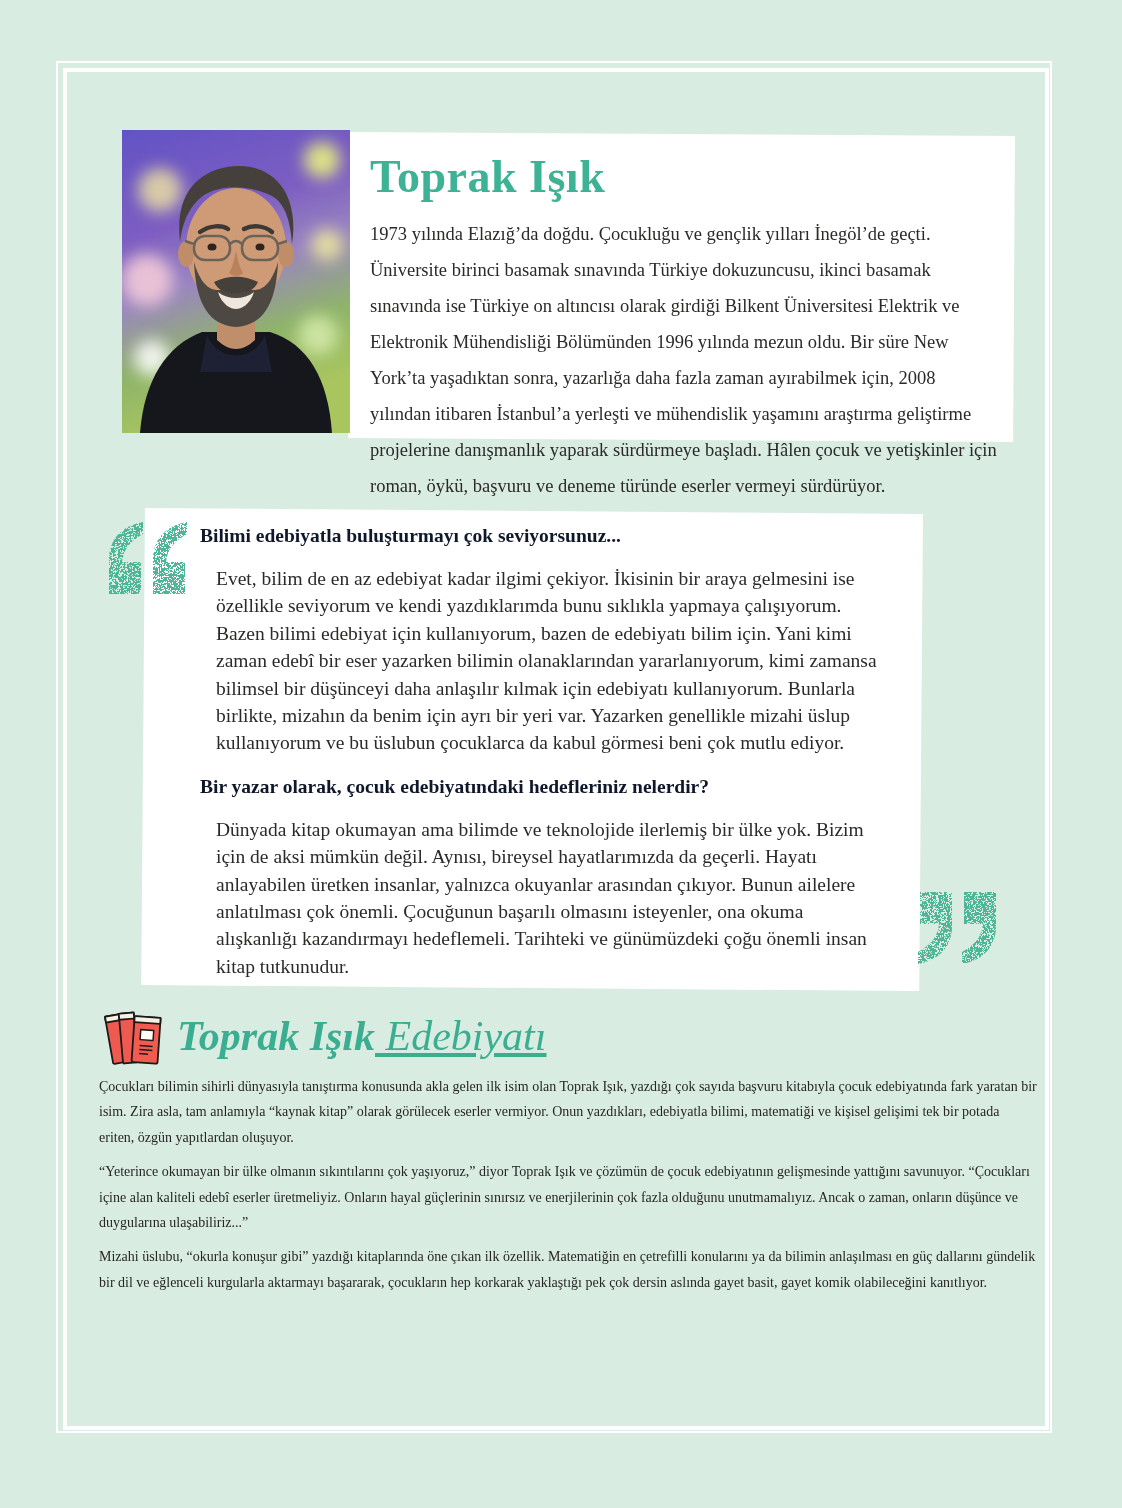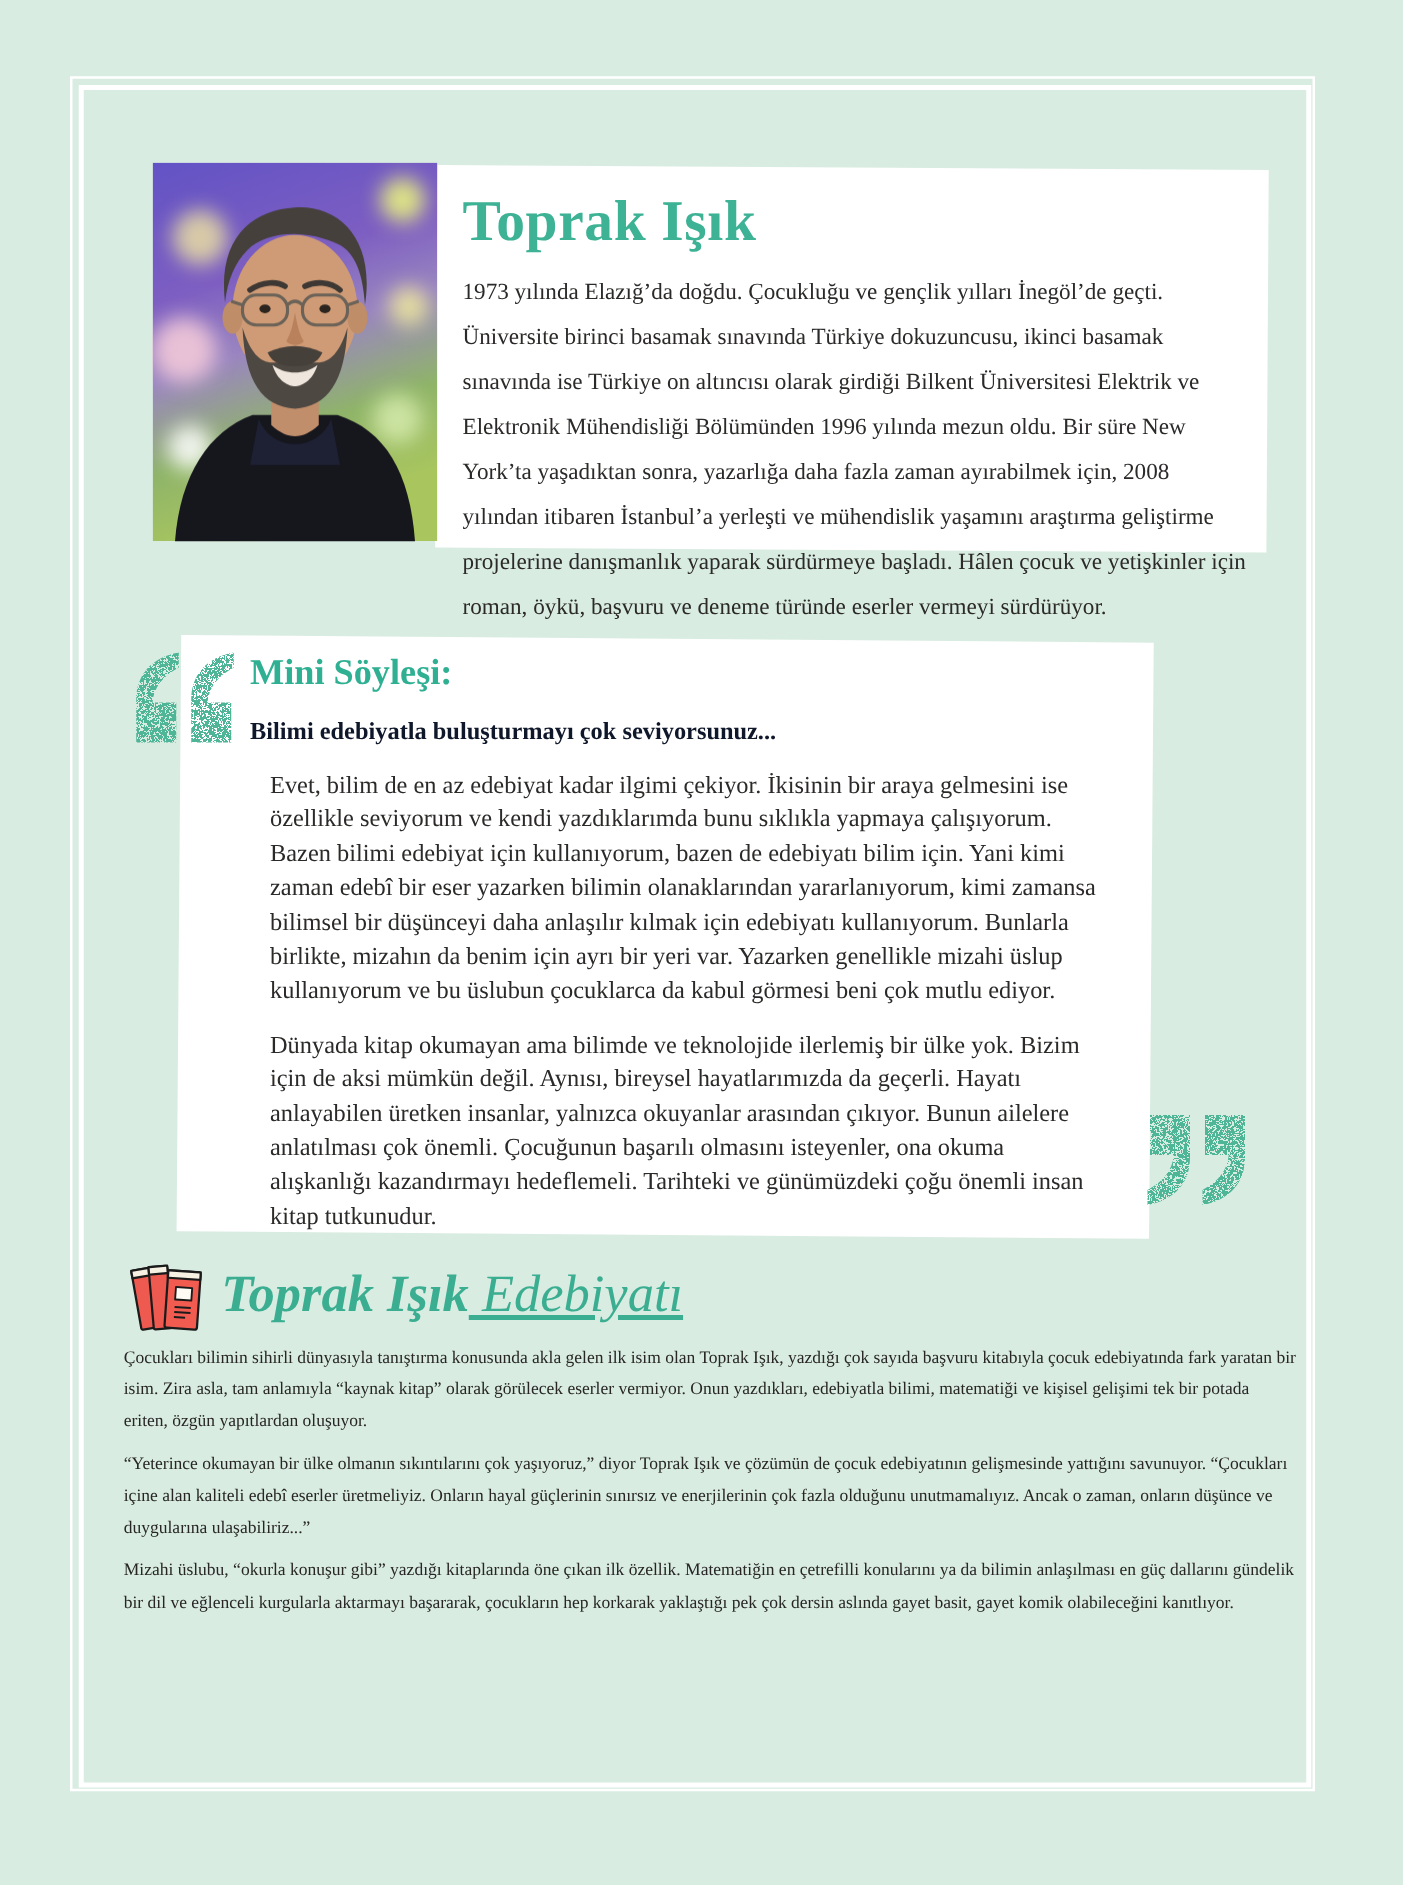--- a/index.html
+++ b/index.html
@@ -117,23 +117,23 @@
     </filter>
     <g fill="#4fb597" filter="url(#grunge1)">
       <path d="M36,2 C14,6 2,20 2,40 L2,74 L34,74 L34,42 L15,42 C16,30 23,21 36,14 Z"></path>
       <path d="M80,2 C58,6 46,20 46,40 L46,74 L78,74 L78,42 L59,42 C60,30 67,21 80,14 Z"></path>
     </g>
   </svg>
 </div>
 
 <div class="abs iv-bg"></div>
 <div class="abs iv-content">
-  <h2 class="iv-heading">Mini Söyleşi:</h2>
   <p class="iv-q">Bilimi edebiyatla buluşturmayı çok seviyorsunuz...</p>
   <p class="iv-a">Evet, bilim de en az edebiyat kadar ilgimi çekiyor. İkisinin bir araya gelmesini ise özellikle seviyorum ve kendi yazdıklarımda bunu sıklıkla yapmaya çalışıyorum. Bazen bilimi edebiyat için kullanıyorum, bazen de edebiyatı bilim için. Yani kimi zaman edebî bir eser yazarken bilimin olanaklarından yararlanıyorum, kimi zamansa bilimsel bir düşünceyi daha anlaşılır kılmak için edebiyatı kullanıyorum. Bunlarla birlikte, mizahın da benim için ayrı bir yeri var. Yazarken genellikle mizahi üslup kullanıyorum ve bu üslubun çocuklarca da kabul görmesi beni çok mutlu ediyor.</p>
+  <p class="iv-q">Bir yazar olarak, çocuk edebiyatındaki hedefleriniz nelerdir?</p>
   <p class="iv-a">Dünyada kitap okumayan ama bilimde ve teknolojide ilerlemiş bir ülke yok. Bizim için de aksi mümkün değil. Aynısı, bireysel hayatlarımızda da geçerli. Hayatı anlayabilen üretken insanlar, yalnızca okuyanlar arasından çıkıyor. Bunun ailelere anlatılması çok önemli. Çocuğunun başarılı olmasını isteyenler, ona okuma alışkanlığı kazandırmayı hedeflemeli. Tarihteki ve günümüzdeki çoğu önemli insan kitap tutkunudur.</p>
 </div>
 
 <div class="abs quote-close">
   <svg viewBox="0 0 84 76" width="86" height="76">
     <filter id="grunge2" x="-10%" y="-10%" width="120%" height="120%">
       <feTurbulence type="fractalNoise" baseFrequency="0.35" numOctaves="3" seed="11" result="n"></feTurbulence>
       <feComponentTransfer in="n" result="na">
           <feFuncA type="discrete" tableValues="0 1 1 1 0 1 1 1"></feFuncA>
         </feComponentTransfer>

